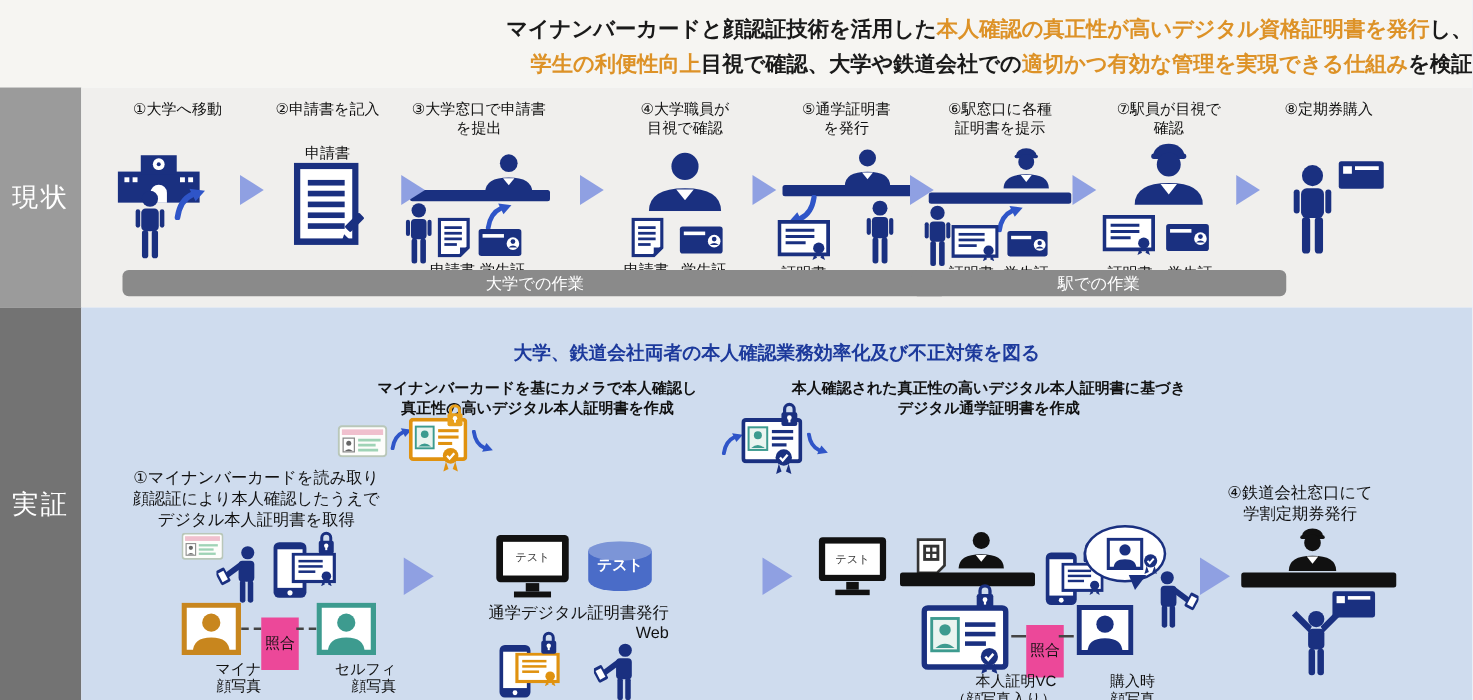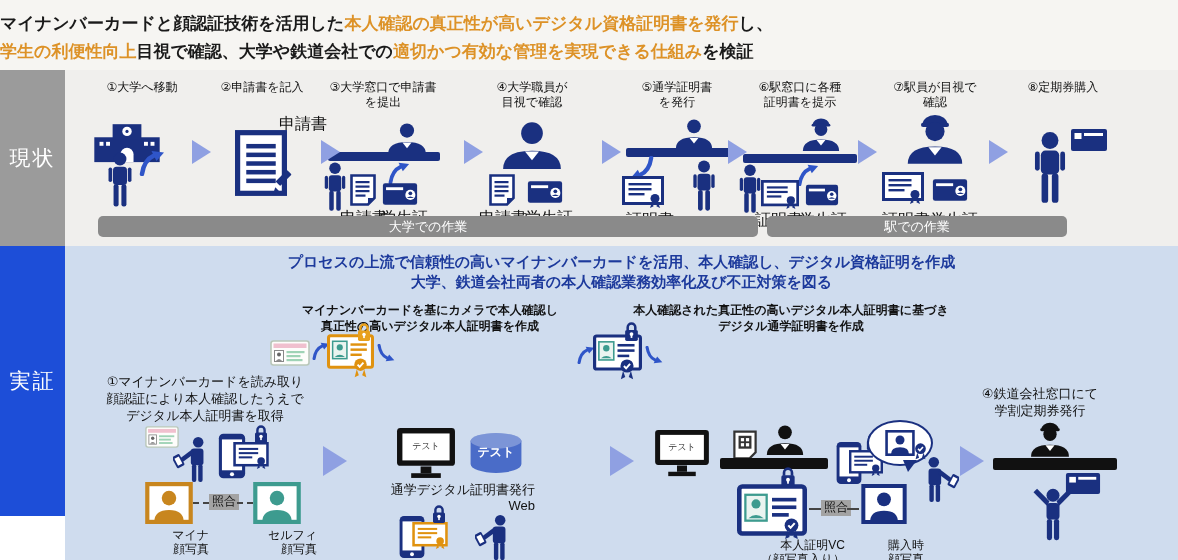--- a/index.html
+++ b/index.html
@@ -1,43 +1,43 @@
 <!DOCTYPE html>
 <html><head>
 <meta charset="utf-8">
 <style>
 html,body{margin:0;padding:0}
 #stage{position:relative;width:1178px;height:560px;overflow:hidden;background:#fff;
   font-family:"Liberation Sans","DejaVu Sans",sans-serif;color:#111}
 
-.title-band{position:absolute;left:0;top:0;width:1178px;height:70px;background:#f6f5f2;text-align:left;padding-top:10px;box-sizing:border-box}
+.title-band{position:absolute;left:0;top:0;width:1178px;height:70px;background:#f6f5f2;text-align:right;padding-top:10px;box-sizing:border-box}
 .tline{font-size:17px;font-weight:bold;line-height:1.65;color:#1a1a1a}
 .seg-black{color:#1a1a1a}.seg-orange{color:#dd9227}
 
 .side{position:absolute;left:0;width:65px;color:#fff;font-size:21px;display:flex;align-items:center;justify-content:center;letter-spacing:2px}
 .side-genjo{top:70px;height:176px;background:#9b9b9b}
-.side-jissho{top:246px;height:270px;background:#1d4ed8}
+.side-jissho{top:246px;height:314px;background:#737373}
 .body-genjo{position:absolute;left:65px;top:70px;width:1113px;height:176px;background:#f0efed}
 .body-jissho{position:absolute;left:65px;top:246px;width:1113px;height:314px;background:#cfdcee}
 
 .step{position:absolute;top:0;width:130px;height:176px}
 .step-label{position:absolute;top:10px;left:0;width:100%;text-align:center;font-size:12px;line-height:1.25;white-space:pre-line;color:#111}
-.doc-label{position:absolute;font-size:16px;color:#111;text-align:right;white-space:nowrap}
+.doc-label{position:absolute;font-size:12px;color:#111;text-align:center;white-space:nowrap}
 .flow-arrow{position:absolute;width:0;height:0;border-left:19px solid #8fa0e2;border-top:12px solid transparent;border-bottom:12px solid transparent}
 .flow-arrow.big{border-left-width:24px;border-top-width:15px;border-bottom-width:15px}
 .zone-bar{position:absolute;height:21px;background:#8a8a8a;border-radius:5px;color:#fff;font-size:13px;display:flex;align-items:center;justify-content:center}
 .counter{position:absolute;background:#1a3080;border-radius:2px}
 .counter.black{background:#111}
 .icon{position:absolute;color:#1a3080}
 
 .jheader{position:absolute;left:0;width:100%;text-align:center;font-size:15px;font-weight:bold;color:#1d3a9c}
 .anno{position:absolute;text-align:center;font-size:12px;font-weight:bold;color:#111;line-height:1.35;white-space:pre-line}
 .jstep{position:absolute;font-size:13px;color:#111;line-height:1.3;white-space:pre-line;text-align:center}
 .slabel{position:absolute;font-size:12px;color:#111;line-height:1.2;white-space:pre-line;text-align:right}
-.match{position:absolute;font-size:12px;color:#111;background:#a3a3a3;padding:0 3px;line-height:1.3}
+.match{position:absolute;font-size:12px;color:#111;background:#ec4899;padding:13px 3px;line-height:1.3}
 .dash{position:absolute;border-top:2px dashed #444}
 .test-sm{position:absolute;font-size:9px;color:#333;text-align:center}
 .test-db{position:absolute;font-size:12px;font-weight:bold;color:#fff;text-align:center}
 .bubble{position:absolute;background:#fff;border:2.5px solid #1a3080;border-radius:50%;display:flex;align-items:center;justify-content:center}
 .bubble-tail{position:absolute;width:0;height:0;border-top:12px solid #1a3080;border-left:5px solid transparent;border-right:9px solid transparent}
 .hidden-defs{position:absolute;width:0;height:0;overflow:hidden}
 </style>
 </head>
 <body>
 
@@ -246,21 +246,21 @@
       <svg class="icon" style="left:32px;top:104px;width:26px;height:32px">
           <use href="#sym-doc-fold"></use>
         </svg>
       <svg class="icon" style="left:64px;top:112px;width:36px;height:24px">
           <use href="#sym-card"></use>
         </svg>
       <div class="doc-label" style="left:18px;top:138px;width:52px">申請書</div>
       <div class="doc-label" style="left:58px;top:138px;width:52px">学生証</div>
     </div>
 
-    <div class="step" style="left:402px">
+    <div class="step" style="left:418px">
       <div class="step-label">④大学職員が
 目視で確認</div>
       <svg class="icon" style="left:30px;top:50px;width:70px;height:49px">
           <use href="#sym-clerk"></use>
         </svg>
       <svg class="icon" style="left:22px;top:104px;width:26px;height:32px">
           <use href="#sym-doc-fold"></use>
         </svg>
       <svg class="icon" style="left:60px;top:110px;width:36px;height:24px">
           <use href="#sym-card"></use>
@@ -339,27 +339,26 @@
 
     <div class="flow-arrow" style="left:127px;top:70px"></div>
     <div class="flow-arrow" style="left:256px;top:70px"></div>
     <div class="flow-arrow" style="left:399px;top:70px"></div>
     <div class="flow-arrow" style="left:537px;top:70px"></div>
     <div class="flow-arrow" style="left:663px;top:70px"></div>
     <div class="flow-arrow" style="left:793px;top:70px"></div>
     <div class="flow-arrow" style="left:924px;top:70px"></div>
 
     <div class="zone-bar" style="left:33px;top:146px;width:660px">大学での作業</div>
-    <div class="zone-bar" style="left:702px;top:146px;width:300px">駅での作業</div>
+    <div class="zone-bar" style="left:664px;top:146px;width:300px">駅での作業</div>
   </div>
 
   <div class="side side-jissho">実証</div>
   <div class="body-jissho">
 
-    <div class="jheader" style="top:7px">プロセスの上流で信頼性の高いマイナンバーカードを活用、本人確認し、デジタル資格証明を作成</div>
     <div class="jheader" style="top:27px">大学、鉄道会社両者の本人確認業務効率化及び不正対策を図る</div>
 
     <div class="anno" style="left:220px;top:56px;width:290px">マイナンバーカードを基にカメラで本人確認し
 真正性の高いデジタル本人証明書を作成</div>
     <div class="anno" style="left:560px;top:56px;width:332px">本人確認された真正性の高いデジタル本人証明書に基づき
 デジタル通学証明書を作成</div>
 
     <svg class="icon" style="left:205px;top:94px;width:40px;height:26px">
         <use href="#sym-myna"></use>
       </svg>

